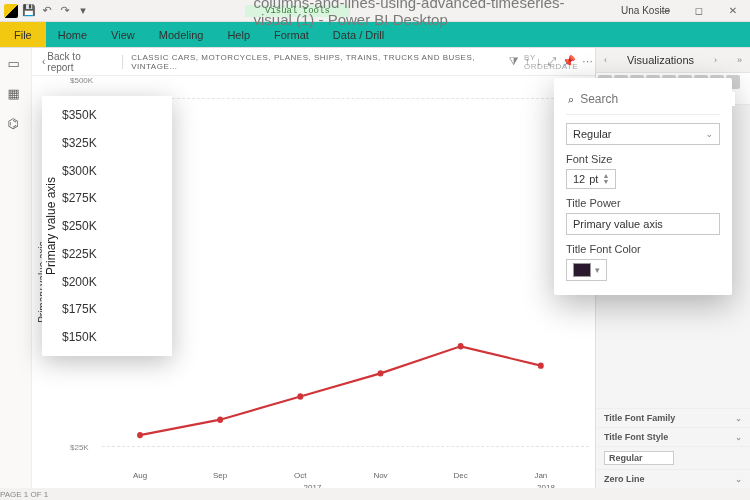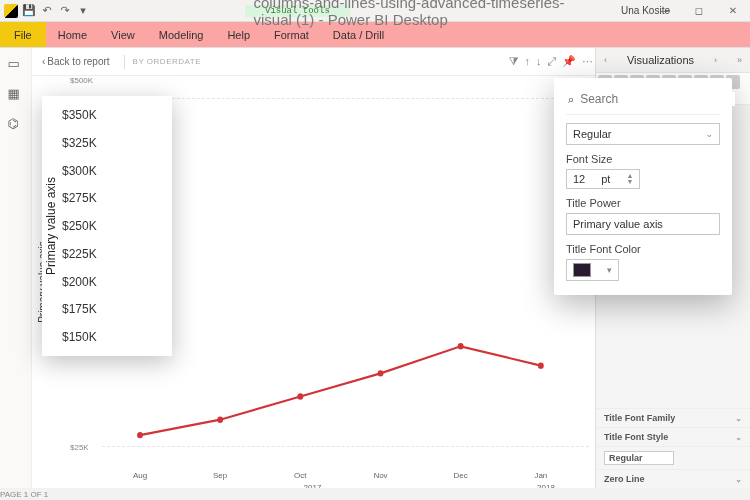--- a/index.html
+++ b/index.html
@@ -6,21 +6,21 @@
   body { width: 750px; height: 500px; background: #fff; overflow: hidden; position: relative; font-size: 11px; color: #333; }
   .titlebar { height: 22px; background: #f3f2f1; display: flex; align-items: center; border-bottom: 1px solid #e1dfdd; position: relative; }
   .titlebar .qat { display: flex; align-items: center; gap: 4px; padding-left: 4px; }
   .titlebar .qat .micon { width: 14px; height: 14px; display:flex; align-items:center; justify-content:center; font-size:11px; color:#605e5c;}
   .titlebar .logo { width:14px; height:14px; background: linear-gradient(135deg,#f2c811 50%,#000 50%); border-radius:2px;}
   .titlebar .wtitle { position:absolute; left:50%; transform:translateX(-50%); font-size:15px; color:#7a7a7a;margin-left:44px;}
   .titlebar .visualtools { position:absolute; left:245px; background:#d9f5dd; font-size:9px; padding:1px 20px; color:#3a7a3a;font-family:Liberation Mono, monospace;}
   .titlebar .user { position:absolute; right:80px; font-size:10px; color:#444;}
   .titlebar .winbtns { position:absolute; right:0; display:flex; height:100%;}
   .titlebar .winbtns div { width:34px; display:flex; align-items:center; justify-content:center; font-size:10px; color:#666;}
-  .ribbon { height: 26px; background:#fca5a5; border-bottom:1px solid #e1dfdd; display:flex; align-items:stretch;}
+  .ribbon { height: 26px; background:#14b8a6; border-bottom:1px solid #e1dfdd; display:flex; align-items:stretch;}
   .ribbon .filetab { background:#f2c811; color:#323130; font-size:11px; padding:5px 14px; display:flex; align-items:center;}
   .ribbon .rtab { padding:11px 12px; font-size:11px; color:#323130; display:flex; align-items:center;}
   .workspace { position:absolute; top:48px; bottom:12px; left:0; right:0; display:flex; }
   .leftrail { width:32px; background:#faf9f8; border-right:1px solid #eee; display:flex; flex-direction:column; align-items:center; padding-top:8px; gap:14px;}
   .leftrail div { width:16px; height:16px; color:#666; font-size:13px;}
   .canvas { flex:1; position:relative; background:#fff; }
   .topstrip { height:28px; border-bottom:1px solid #eee; display:flex; align-items:center; padding:0 4px; gap:8px;}
   .backrep { font-size:10px; color:#666; display:flex; align-items:center; gap:2px; padding:2px 6px;}
   .filterrow { font-size:8px; letter-spacing:.5px; color:#666; display:flex; gap:4px; align-items:center;}
   .drillbar { position:absolute; right:2px; top:2px; height:22px; display:flex; align-items:center; gap:6px; color:#888; font-size:11px;}
@@ -48,21 +48,21 @@
   .zoomaxis .rot { writing-mode:vertical-rl; transform:rotate(180deg); text-align:center; font-size:12px; padding:4px 2px; color:#222;}
   .zoomaxis .ticks { flex:1; display:flex; flex-direction:column; justify-content:space-between; padding:12px 8px 12px 2px;}
   .zoomaxis .ticks div { font-size:12px; color:#333;}
   
   .popover { position:absolute; right:18px; top:78px; width:178px; background:#fff; box-shadow:0 10px 32px rgba(0,0,0,.28); border-radius:2px; padding:10px 12px 14px 12px; z-index:40;}
   .popover .srch { display:flex; align-items:center; gap:6px; border-bottom:1px solid #eee; padding:4px 2px 8px 2px; margin-bottom:8px;}
   .popover .srch input { border:none; outline:none; font-size:12px; flex:1;}
   .popover .lbl { font-size:11px; color:#444; margin:8px 0 4px 0;}
   .popover .sel { border:1px solid #c8c8c8; padding:4px 6px; font-size:11px; display:flex; justify-content:space-between; align-items:center; color:#333;}
   .popover .ptinput { display:flex; align-items:center; gap:4px;}
-  .popover .ptinput .box { border:1px solid #c8c8c8; padding:3px 6px; font-size:11px; display:flex; align-items:center; gap:16px;}
+  .popover .ptinput .box { border:1px solid #c8c8c8; padding:3px 6px; font-size:11px; display:flex; align-items:center; gap:4px;}
   .popover .swatch { width:18px; height:14px; background:#2b1a2f; border:1px solid #999; display:inline-block;}
   .chev { font-size:9px; color:#888;}
 </style>
 </head>
 <body>
 
 <div class="titlebar">
   <div class="qat">
     <div class="logo"></div>
     <div class="micon">💾</div>
@@ -97,20 +97,23 @@
     <div>⌬</div>
   </div>
 
   <div class="canvas">
     <div class="topstrip">
       <div class="backrep">
         <span>‹</span>
         <span>Back to report</span>
       </div>
       <div style="width:1px;height:14px;background:#ddd"></div>
+      <div class="filterrow">
+        <span>CLASSIC CARS, MOTORCYCLES, PLANES, SHIPS, TRAINS, TRUCKS AND BUSES, VINTAGE…</span>
+      </div>
       <div class="filterrow" style="color:#aaa">BY ORDERDATE</div>
       <div class="drillbar">
         <span>⧩</span>
         <span>↑</span>
         <span>↓</span>
         <span>⤢</span>
         <span>📌</span>
         <span>⋯</span>
       </div>
     </div>

